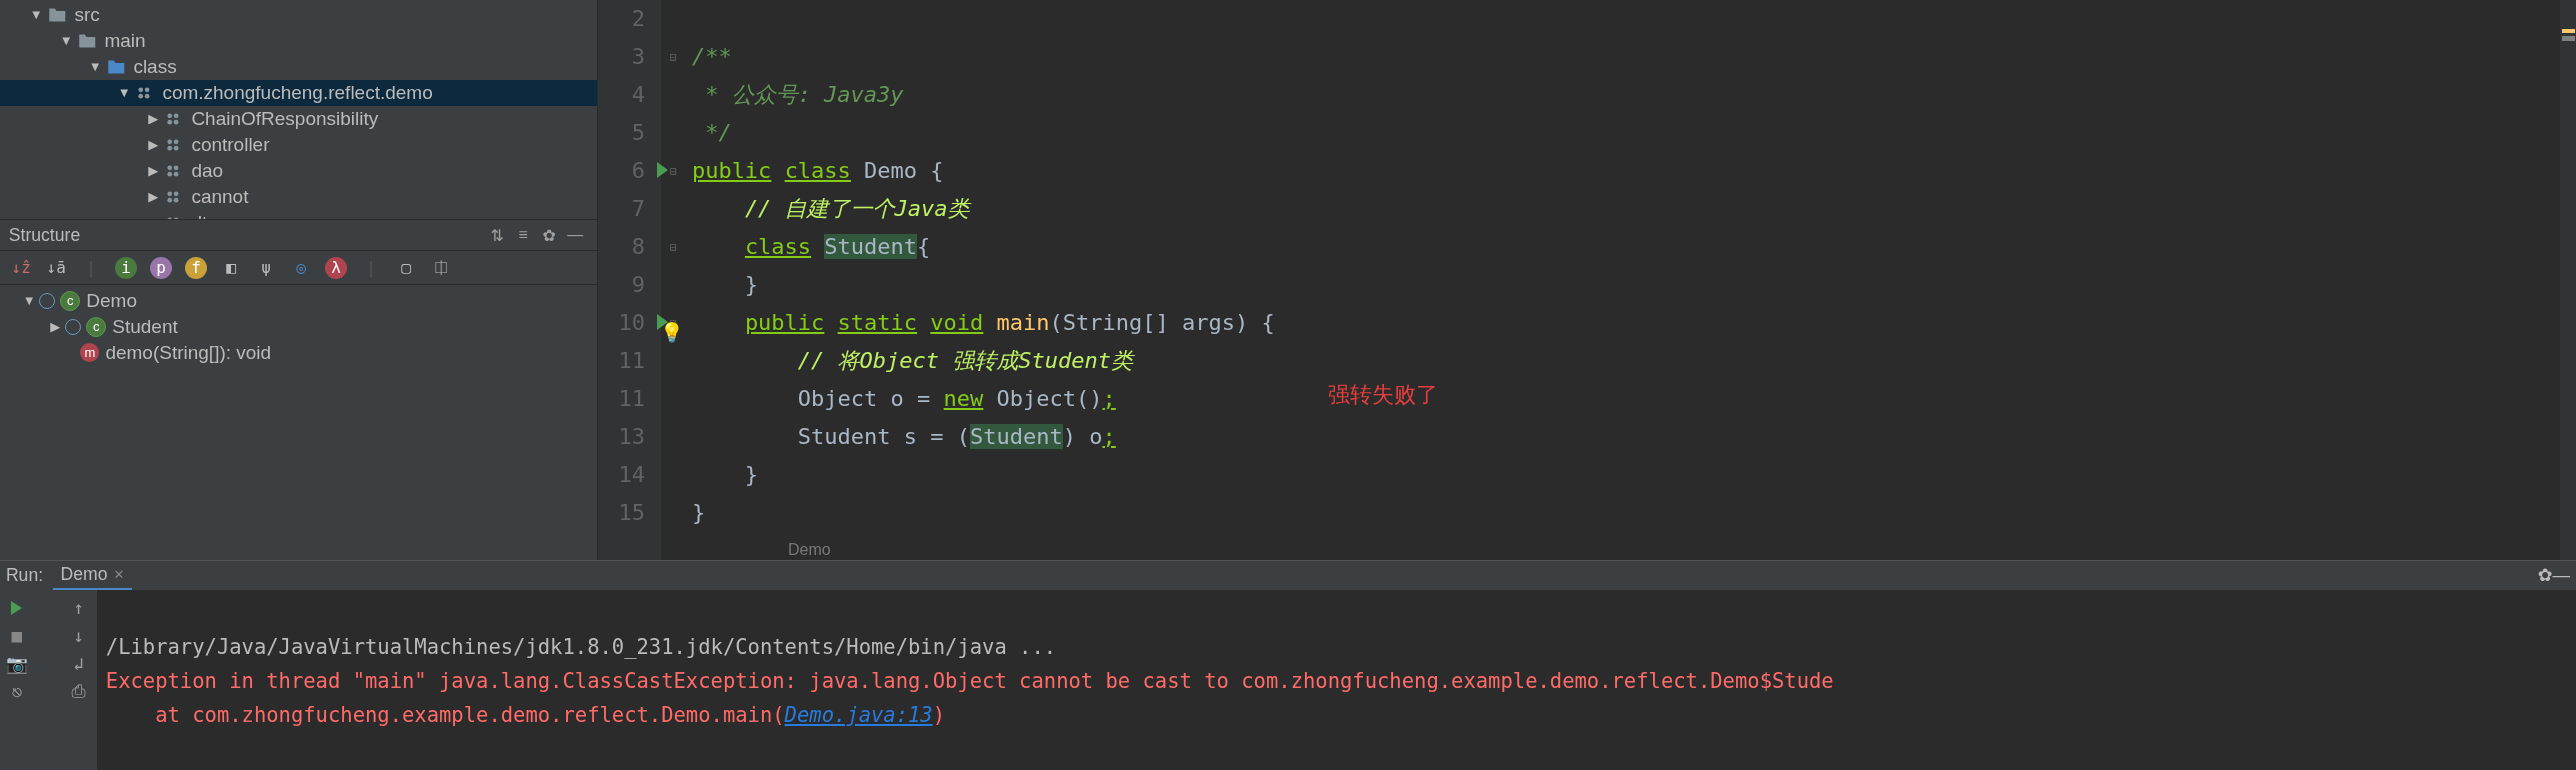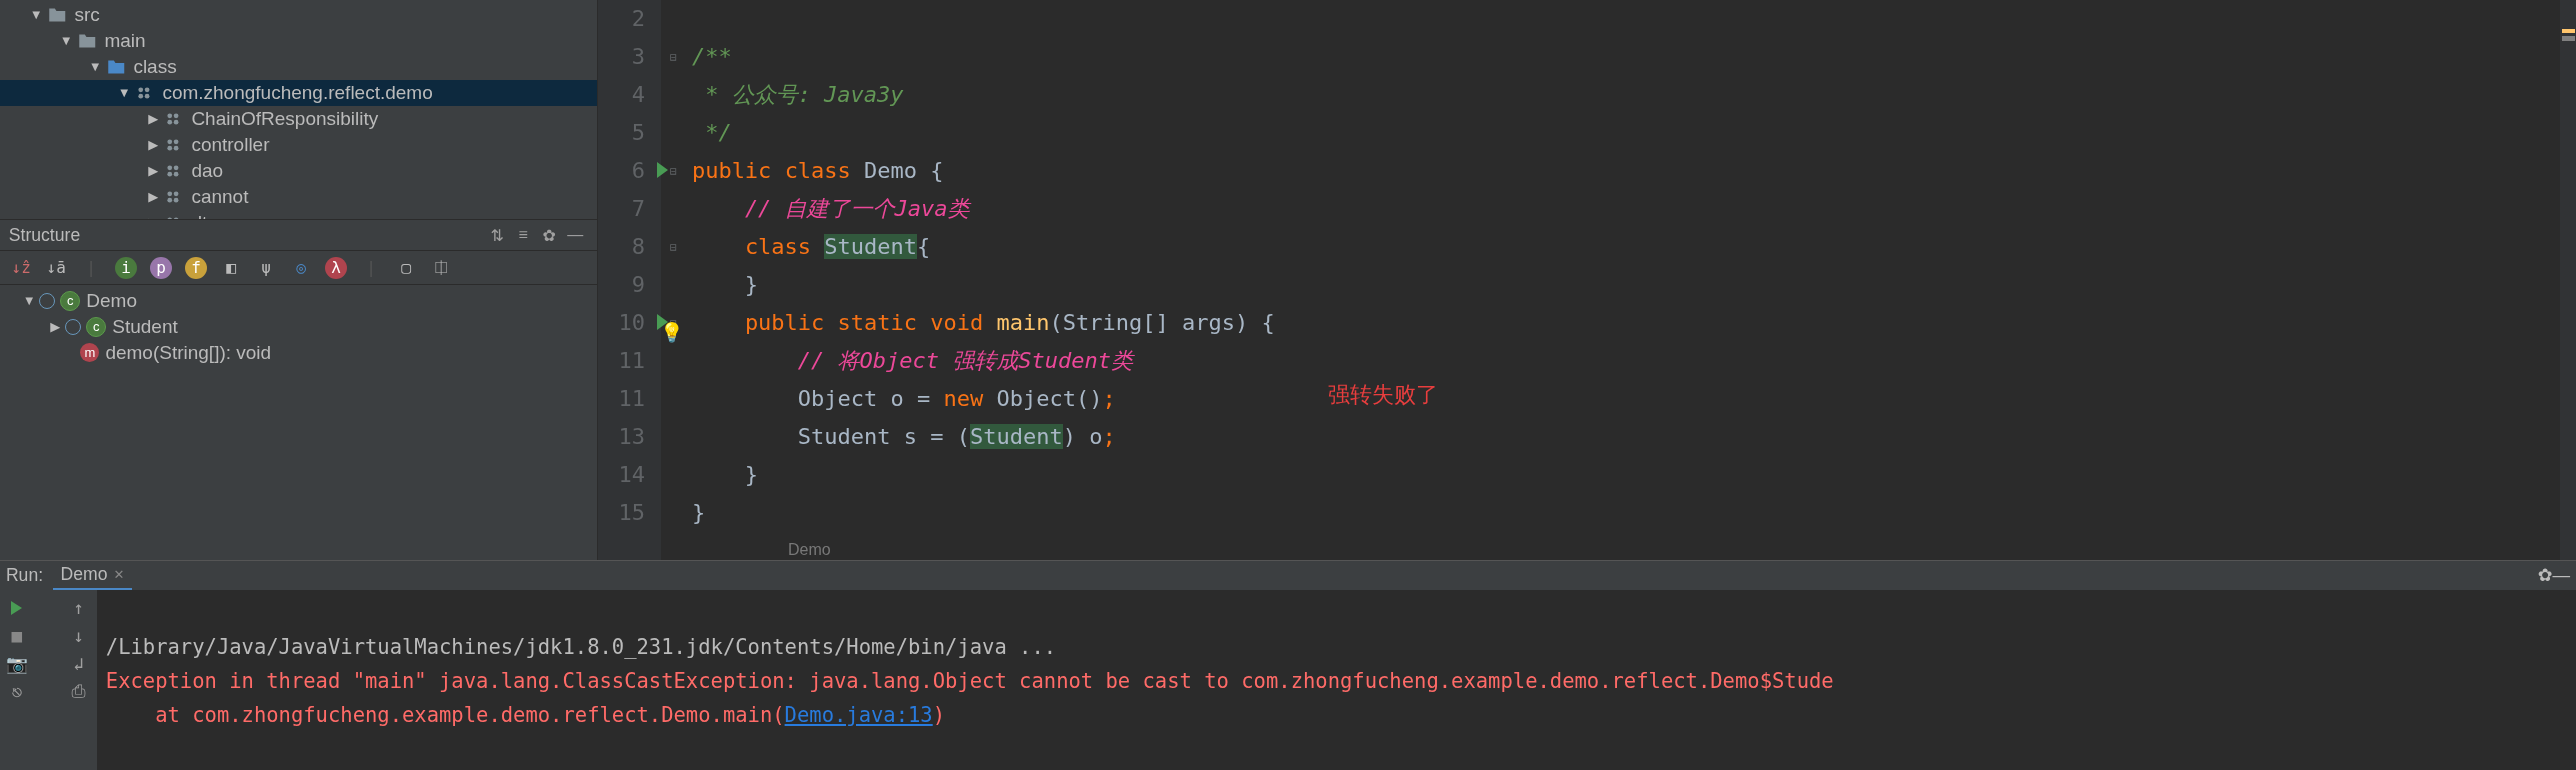--- a/index.html
+++ b/index.html
@@ -181,22 +181,22 @@
   color: #606366;
   font-size: 11.7px;
 }
 .code {
   flex: 1;
   padding-left: 5.9px;
   font-size: 22px;
   line-height: 38px;
   white-space: pre;
 }
-.kw { color: #f97316; }
-.cm { color: #ec4899; font-style: italic; }
+.kw { color: #84cc16; text-decoration: underline; }
+.cm { color: #bef264; font-style: italic; }
 .jd { color: #629755; font-style: italic; }
 .cls { color: #a9b7c6; }
 .mth { color: #ffc66d; }
 .ident { color: #a9b7c6; }
 .hl { background: #32593d; }
 .ann { color: #e83e3e; position: absolute; }
 .code-container { position: relative; flex: 1; display: flex; }
 .right-strip {
   width: 16px;
   background: #313335;
@@ -276,21 +276,21 @@
 .console {
   flex: 1;
   padding: 5.9px 8.8px;
   font-size: 20.5px;
   line-height: 34px;
   white-space: pre;
   overflow: hidden;
 }
 .console .cmd { color: #bbbbbb; }
 .console .err { color: #ff6b68; }
-.console .lnk { color: #287bde; text-decoration: underline; }
+.console .lnk { color: #287bde; text-decoration: underline; font-style: italic; }
 </style>
 </head>
 <body>
 
 <div class="top-row">
   <div class="left-panel">
     <div class="project-tree" id="project-tree">
         <div class="tree-item" style="padding-left: 29px;">
           <span class="tree-arrow">▼</span>
           <span class="tree-icon">

